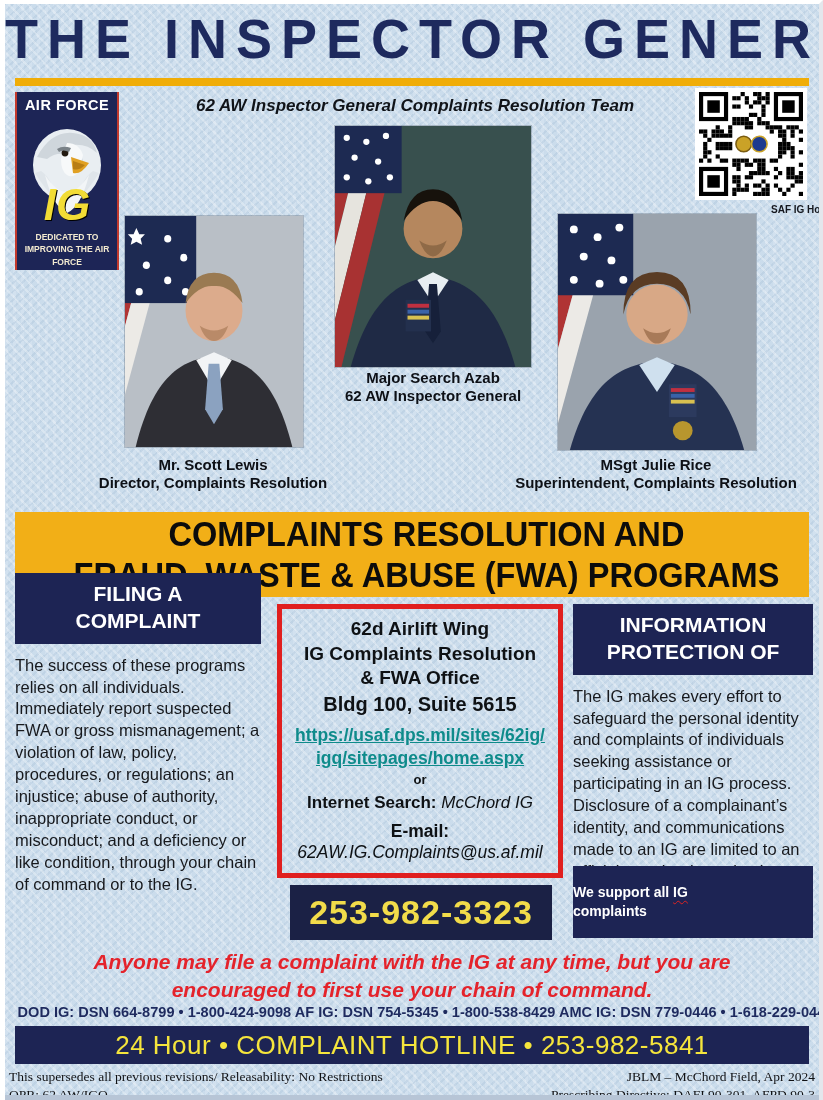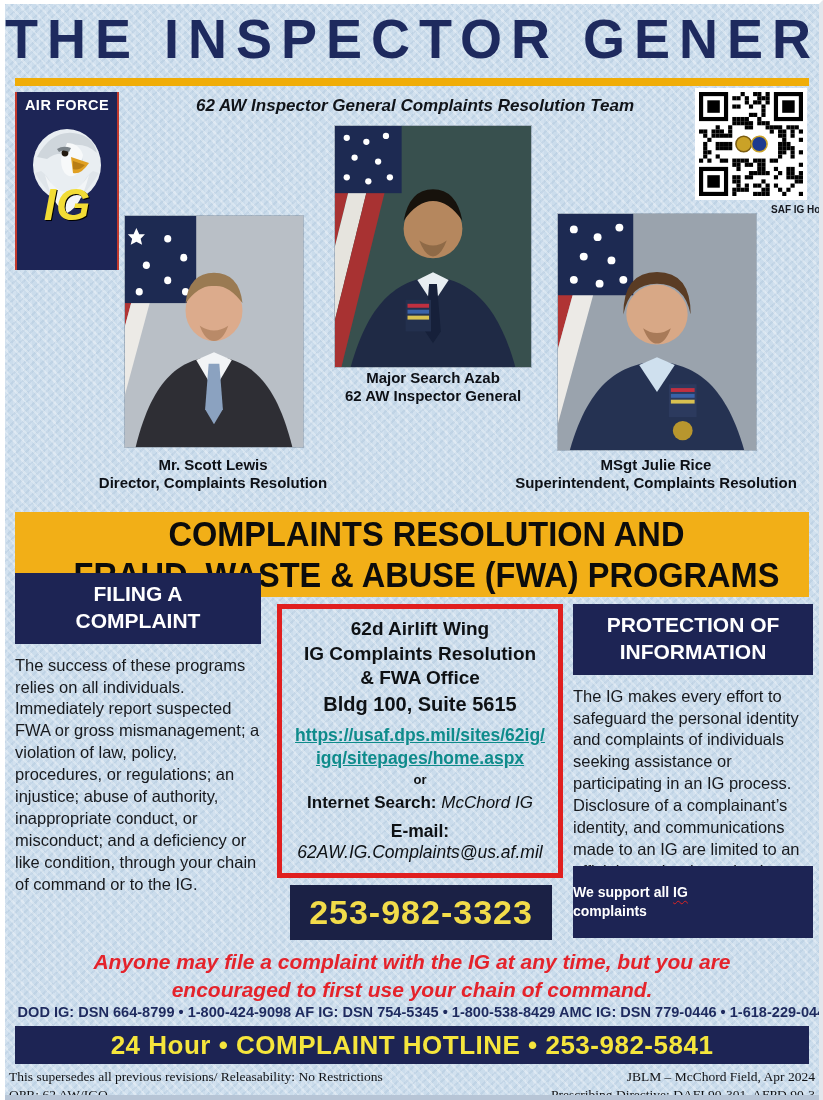--- a/index.html
+++ b/index.html
@@ -64,21 +64,21 @@
     display:flex;flex-direction:column;justify-content:center;text-align:left;
     color:#fff;font-weight:bold;font-size:14px;line-height:1.35;}
   .squiggle{text-decoration:underline;text-decoration-style:wavy;text-decoration-color:#d22;text-decoration-thickness:1px;text-underline-offset:3px;}
   
   .notice{top:944px;left:0;width:100%;text-align:center;color:#E4232B;
     font-weight:bold;font-style:italic;font-size:21px;line-height:1.33;}
   .dsn{top:999px;left:0;width:100%;text-align:center;color:#1e2a5e;font-weight:bold;font-size:15px;}
   .dsn span{display:inline-block;transform:scaleX(.97);white-space:nowrap;}
   .hotline{left:10px;width:794px;top:1022px;height:38px;background:#1d2454;
     display:flex;align-items:center;justify-content:center;}
-  .hotline .ht{color:#F5E53C;font-weight:bold;font-size:26px;letter-spacing:.5px;}
+  .hotline .ht{color:#F5E53C;font-weight:normal;font-size:26px;letter-spacing:.5px;}
   .footer{top:1064px;left:4px;width:806px;display:flex;justify-content:space-between;
     font-family:"Liberation Serif","DejaVu Serif",serif;font-size:13.5px;line-height:1.32;color:#101114;}
   .footer .fr{text-align:right;}
   .bottom-strip{left:0;bottom:0;width:100%;height:5px;background:#b7c5d6;}
 </style>
 </head>
 <body>
 
 <div class="page">
 
@@ -94,20 +94,24 @@
         <path d="M46,30 Q58,30 62,42 L58,58 Q52,66 46,62 Q40,58 40,46 Z" fill="#f7f9fa"></path>
         <path d="M50,44 L68,50 Q60,62 52,60 Z" fill="#e0a023"></path>
         <path d="M52,48 L64,52 Q58,58 52,56 Z" fill="#b87d14"></path>
         <circle cx="44" cy="40" r="3.4" fill="#221a10"></circle>
         <path d="M36,36 Q42,32 50,35 L48,39 Q42,36 38,39 Z" fill="#7a8288"></path>
         <path d="M14,60 Q24,76 34,86 L30,70 Q26,62 20,58 Z" fill="#dfe5ea"></path>
         <path d="M78,60 Q68,76 58,86 L62,70 Q66,62 72,58 Z" fill="#dfe5ea"></path>
         <path d="M24,62 Q46,96 68,62 Q60,94 46,100 Q32,94 24,62 Z" fill="#f2f5f7"></path>
       </svg>
       <div class="ig-txt">IG</div>
+    </div>
+    <div class="dedic">
+      <div>DEDICATED TO</div>
+      <div>IMPROVING THE AIR FORCE</div>
     </div>
   </div>
 
   <div class="abs subtitle">62 AW Inspector General Complaints Resolution Team</div>
 
   <div class="abs qr-box">
     <svg id="qr-svg" viewBox="0 0 100 100" width="104" height="104">
         <rect x="0" y="36" width="4" height="4" fill="#000"></rect>
         <rect x="0" y="64" width="4" height="4" fill="#000"></rect>
         <rect x="4" y="36" width="4" height="4" fill="#000"></rect>
@@ -428,22 +432,22 @@
     </div>
     <div class="office-email-lab">E-mail:</div>
     <a href="#" class="office-email" style="text-decoration:none;display:block;">62AW.IG.Complaints@us.af.mil</a>
   </div>
   <div class="abs phone-box">
     <span class="ph">253-982-3323</span>
   </div>
 
   <div class="abs" style="left:568px;top:600px;width:240px;">
     <div class="col-head">
+      <div>INFORMATION</div>
       <div>PROTECTION OF</div>
-      <div>INFORMATION</div>
     </div>
     <div class="col-body">The IG makes every effort to safeguard the personal identity and complaints of individuals seeking assistance or participating in an IG process. Disclosure of  a complainant’s identity, and communications made to an IG are limited to an official, need-to-know basis.</div>
   </div>
   <div class="abs support-box">
     <div>
       <span>We support all </span><span class="squiggle">IG</span>
     </div>
     <div>complaints</div>
   </div>
 

